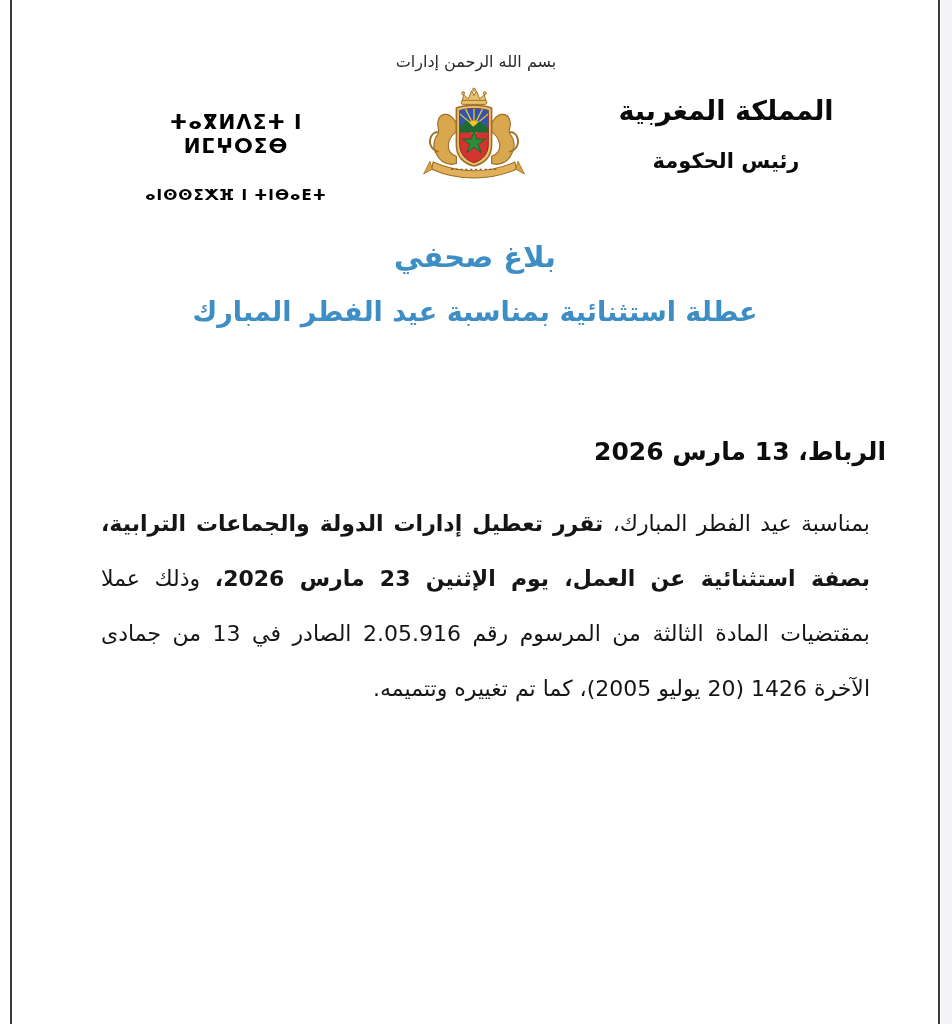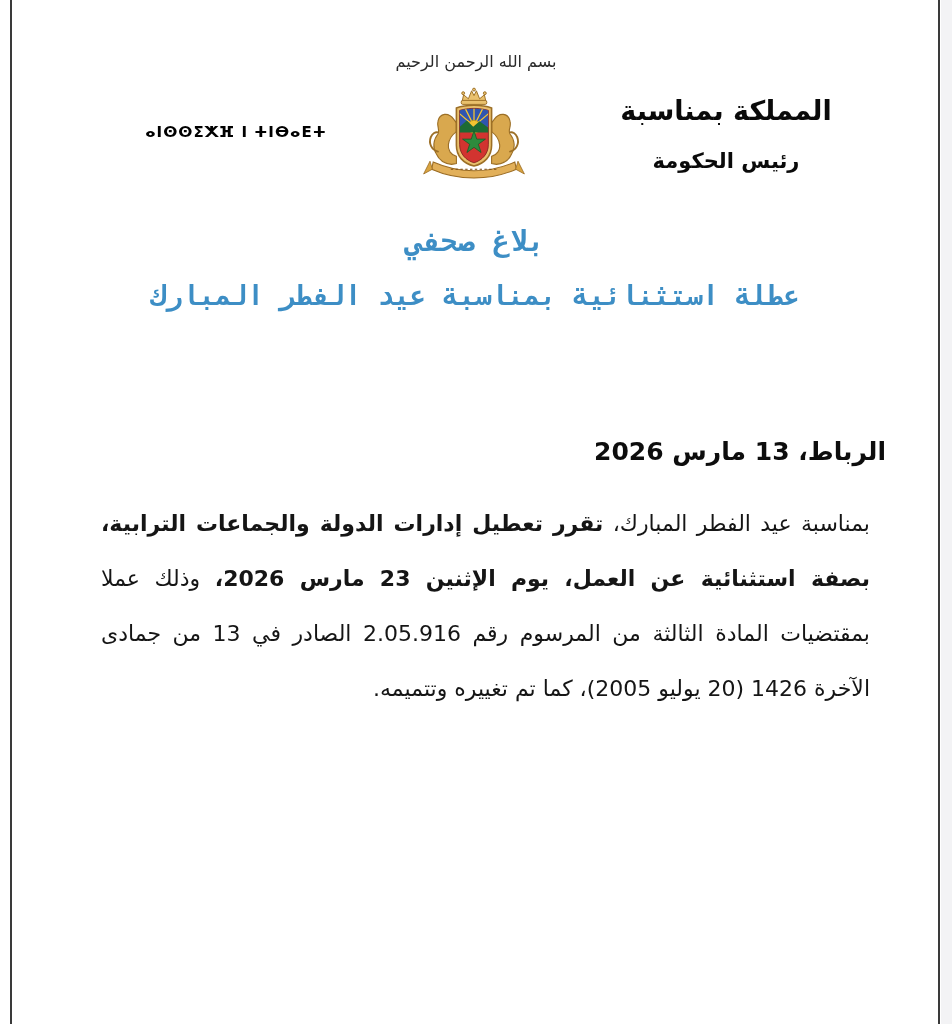--- a/index.html
+++ b/index.html
@@ -11,29 +11,29 @@
   .edge{position:absolute;top:0;bottom:0;width:2px;background:#3a3a3a;}
   .edge-left{left:10px;}
   .edge-right{left:938px;}
   .offpage-right{position:absolute;top:0;bottom:0;left:941px;right:0;background:#f3f3f5;}
   .bismillah{
     position:absolute;top:52px;left:0;width:100%;text-align:center;
     font-size:16px;color:#2b2b2b;letter-spacing:0;direction:rtl;
   }
   .tifinagh{position:absolute;top:110px;left:118px;width:236px;text-align:center;color:#000;}
   .tif1{font-size:20px;font-weight:700;letter-spacing:1px;}
-  .tif2{font-size:15px;font-weight:700;margin-top:13px;letter-spacing:1px;text-align:center;}
+  .tif2{font-size:15px;font-weight:700;margin-top:28px;letter-spacing:1px;text-align:center;}
   .emblem{position:absolute;top:86px;left:414px;width:120px;height:104px;}
   .emblem svg{display:block;width:100%;height:auto;}
   .callig{position:absolute;top:94px;left:606px;width:240px;text-align:center;direction:rtl;color:#0a0a0a;}
   .cal1{font-size:27px;font-weight:700;line-height:1.25;}
   .cal2{font-size:21px;font-weight:700;margin-top:21px;}
   .title,.subtitle{
-    position:absolute;left:12px;right:14px;margin:0;text-align:center;
-    direction:rtl;font-weight:700;color:#3d8ec5;font-family:Liberation Mono, monospace;
+    position:absolute;left:12px;right:14px;margin:16px;text-align:center;
+    direction:rtl;font-weight:700;color:#3d8ec5;
   }
   .title{top:224px;font-size:29px;}
   .subtitle{top:280px;font-size:27px;}
   .dateline{
     position:absolute;top:437px;left:85px;right:66px;direction:rtl;
     text-align:right;font-weight:700;font-size:25px;color:#0d0d0d;
   }
   .bodytext{
     position:absolute;top:480px;left:85px;right:66px;margin:16px;
     direction:rtl;text-align:justify;font-size:22px;line-height:55px;color:#151515;
@@ -41,23 +41,24 @@
   .bodytext .b{font-weight:700;}
 </style>
 </head>
 <body>
 
 <div class="page">
   <div class="edge edge-left"></div>
   <div class="offpage-right"></div>
   <div class="edge edge-right"></div>
 
-  <div class="bismillah">بسم الله الرحمن الرحيم</div>
+  <div class="bismillah">بسم الله الرحمن إدارات</div>
 
   <div class="tifinagh">
+    <div class="tif1">ⵜⴰⴳⵍⴷⵉⵜ ⵏ ⵍⵎⵖⵔⵉⴱ</div>
     <div class="tif2">ⴰⵏⵙⵙⵉⵅⴼ ⵏ ⵜⵏⴱⴰⴹⵜ</div>
   </div>
 
   <div class="emblem">
     <svg viewBox="0 0 150 128" xmlns="http://www.w3.org/2000/svg">
 
       <path d="M22,104 C40,112 60,115 75,115 C90,115 110,112 128,104 L126,95 C108,103 90,106 75,106 C60,106 42,103 24,95 Z" fill="#e2b05a" stroke="#9a6b22" stroke-width="1.4"></path>
       <path d="M23,104 L12,110 L20,94 Z" fill="#d9a440" stroke="#9a6b22" stroke-width="1"></path>
       <path d="M127,104 L138,110 L130,94 Z" fill="#d9a440" stroke="#9a6b22" stroke-width="1"></path>
       <path d="M46,104 H104" stroke="#7a4a12" stroke-width="1.4" stroke-dasharray="3 3" fill="none"></path>
@@ -85,21 +86,21 @@
         <rect x="56" y="27" width="38" height="24" fill="#2f55b0"></rect>
         <path d="M75,50 L55,33 M75,50 L64,28 M75,50 L75,25 M75,50 L86,28 M75,50 L95,33" stroke="#f4c431" stroke-width="1.6"></path>
         <circle cx="75" cy="51" r="8" fill="#f4c431" stroke="#c99a12" stroke-width="1"></circle>
         <path d="M56,52 L66,43 L74,51 L82,44 L94,53 L94,58 L56,58 Z" fill="#1d6b33"></path>
         <path d="M75,56 L78.4,66.4 L89.3,66.4 L80.4,72.8 L83.8,83.1 L75,76.7 L66.2,83.1 L69.6,72.8 L60.7,66.4 L71.6,66.4 Z" fill="#2e8b3d" stroke="#175c26" stroke-width="1"></path>
       </g>
     </svg>
   </div>
 
   <div class="callig">
-    <div class="cal1">المملكة بمناسبة</div>
+    <div class="cal1">المملكة المغربية</div>
     <div class="cal2">رئيس الحكومة</div>
   </div>
 
   <h1 class="title">بلاغ صحفي</h1>
   <h2 class="subtitle">عطلة استثنائية بمناسبة عيد الفطر المبارك</h2>
 
   <div class="dateline">الرباط، 13 مارس 2026</div>
 
   <p class="bodytext">
     <span>بمناسبة عيد الفطر المبارك، </span><span class="b">تقرر تعطيل إدارات الدولة والجماعات الترابية، بصفة استثنائية عن العمل، يوم الإثنين 23 مارس 2026،</span><span> وذلك عملا بمقتضيات المادة الثالثة من المرسوم رقم 2.05.916 الصادر في 13 من جمادى الآخرة 1426 (20 يوليو 2005)، كما تم تغييره وتتميمه.</span>

